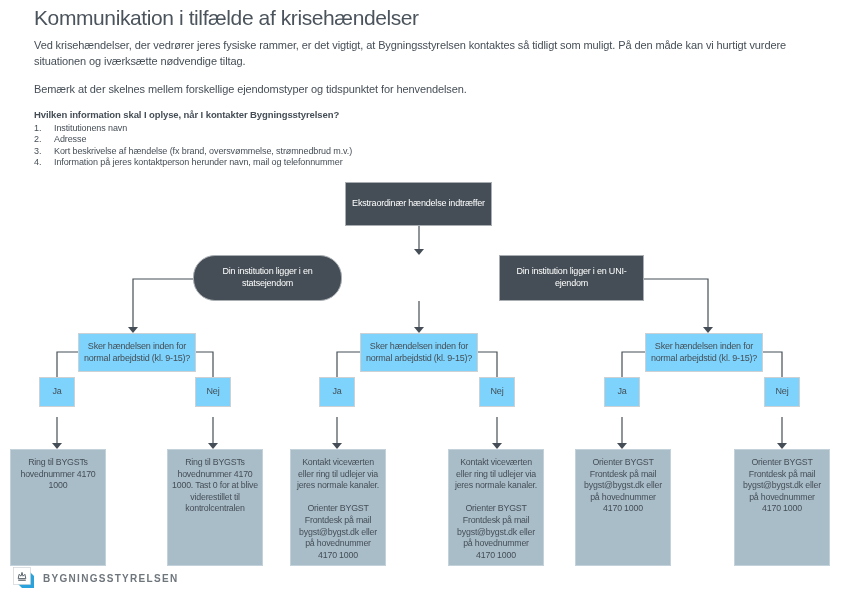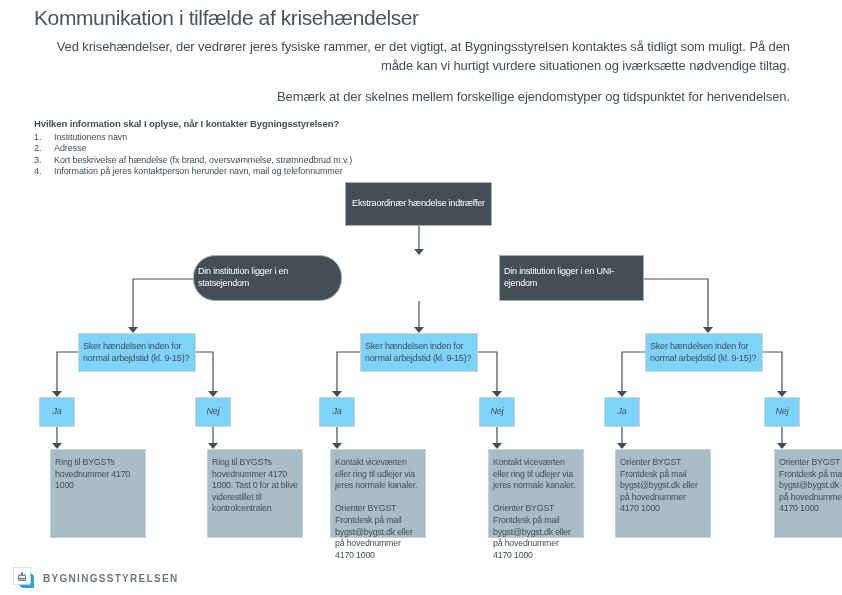--- a/index.html
+++ b/index.html
@@ -4,49 +4,49 @@
 <style>
   html,body{margin:0;padding:0;background:#e8e8e8;}
   .canvas{
     position:relative;width:842px;height:595px;background:#ffffff;
     font-family:"Liberation Sans",sans-serif;color:#454e56;overflow:hidden;
     margin:0 auto;
   }
   
   .header{position:absolute;left:34px;top:6px;width:756px;}
   .title{font-size:21px;letter-spacing:-0.4px;color:#4b545c;font-weight:normal;margin:0 0 8px 0;}
-  .intro p{font-size:13px;line-height:1.45;letter-spacing:-0.1px;margin:0;text-align:right;}
+  .intro p{font-size:11px;line-height:1.45;letter-spacing:-0.1px;margin:0;}
   .intro .gap{height:12px;}
   .info-heading{font-size:9.5px;font-weight:bold;margin:11px 0 3px 0;letter-spacing:-0.1px;}
   .info-list{margin:0;padding:0;list-style:none;}
   .info-list li{display:flex;font-size:9px;line-height:1.28;letter-spacing:-0.1px;}
   .info-list .num{width:20px;flex:0 0 20px;}
   
   .flow{position:absolute;left:0;top:0;width:842px;height:595px;}
   .flow svg.conn{position:absolute;left:0;top:0;}
   .fbox{
     position:absolute;display:flex;align-items:center;justify-content:center;
-    font-size:9px;line-height:1.3;letter-spacing:-0.2px;
+    text-align:center;font-size:9px;line-height:1.3;letter-spacing:-0.2px;
     box-sizing:border-box;padding:14px 4px;
   }
   .dark{background:#454e56;color:#ffffff;border:1px solid #a9aeb2;}
   .gray{background:#7dd3fc;color:#454e56;border:1px solid #cdd1d3;}
   .blue{background:#a9bdc9;color:#454e56;border:1px solid #c3d2da;
         align-items:flex-start;padding-top:7px;white-space:pre-line;}
   .b-root{left:345px;top:182px;width:147px;height:44px;}
   .b-br1{left:193px;top:255px;width:149px;height:46px;border-radius:22px;}
   .b-br2{left:347px;top:255px;width:147px;height:46px;}
   .b-br3{left:499px;top:255px;width:145px;height:46px;}
   .b-q1{left:78px;top:333px;width:118px;height:39px;}
   .b-q2{left:360px;top:333px;width:118px;height:39px;}
   .b-q3{left:645px;top:333px;width:118px;height:39px;}
-  .b-d{width:36px;height:17px;top:397px;font-style:italic;}
+  .b-d{width:36px;height:17px;top:377px;}
   .b-d1{left:39px;} .b-d2{left:195px;} .b-d3{left:319px;}
   .b-d4{left:479px;} .b-d5{left:604px;} .b-d6{left:764px;}
-  .b-o{width:96px;height:89px;top:449px;font-size:8.8px;line-height:1.32;margin-left:40px;}
+  .b-o{width:96px;height:117px;top:449px;font-size:8.8px;line-height:1.32;}
   .b-o1{left:10px;} .b-o2{left:167px;} .b-o3{left:290px;}
   .b-o4{left:448px;} .b-o5{left:575px;} .b-o6{left:734px;}
   
   .footer{position:absolute;left:13px;top:567px;display:flex;align-items:center;gap:8px;font-weight:bold;}
   .logo-text{font-size:10px;letter-spacing:1.3px;color:#6e767c;}
 </style>
 </head>
 <body>
 
 <div class="canvas">

